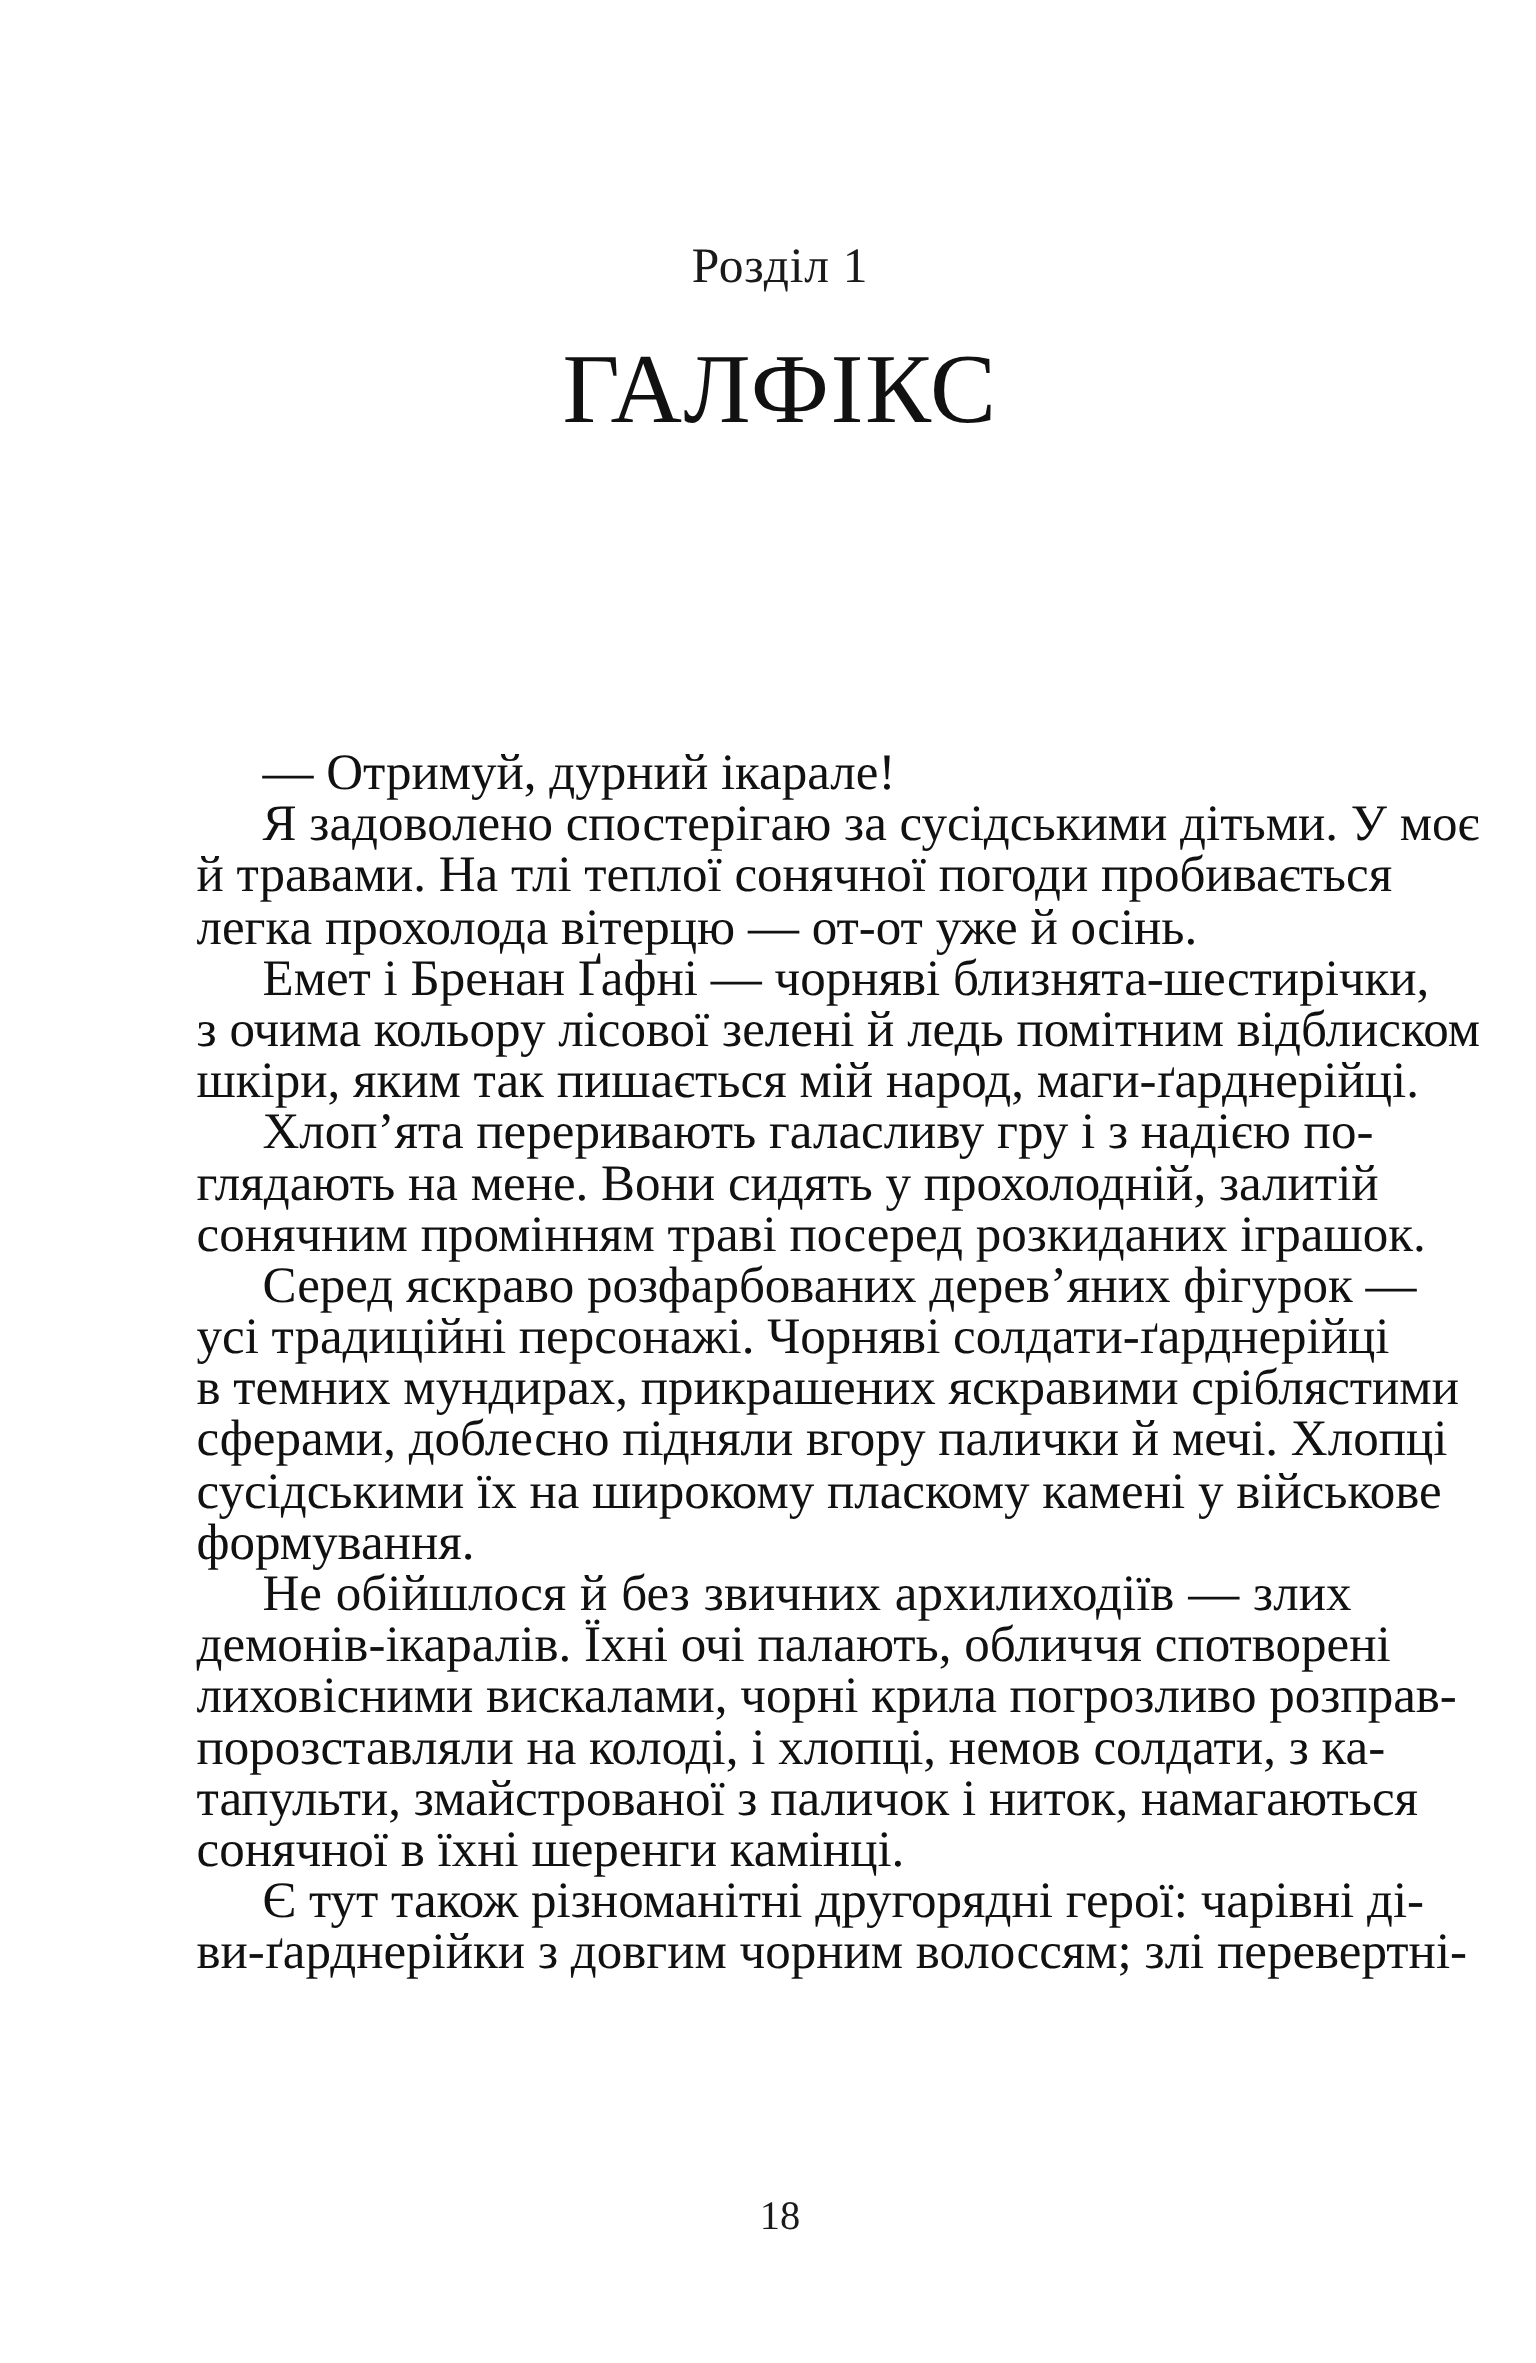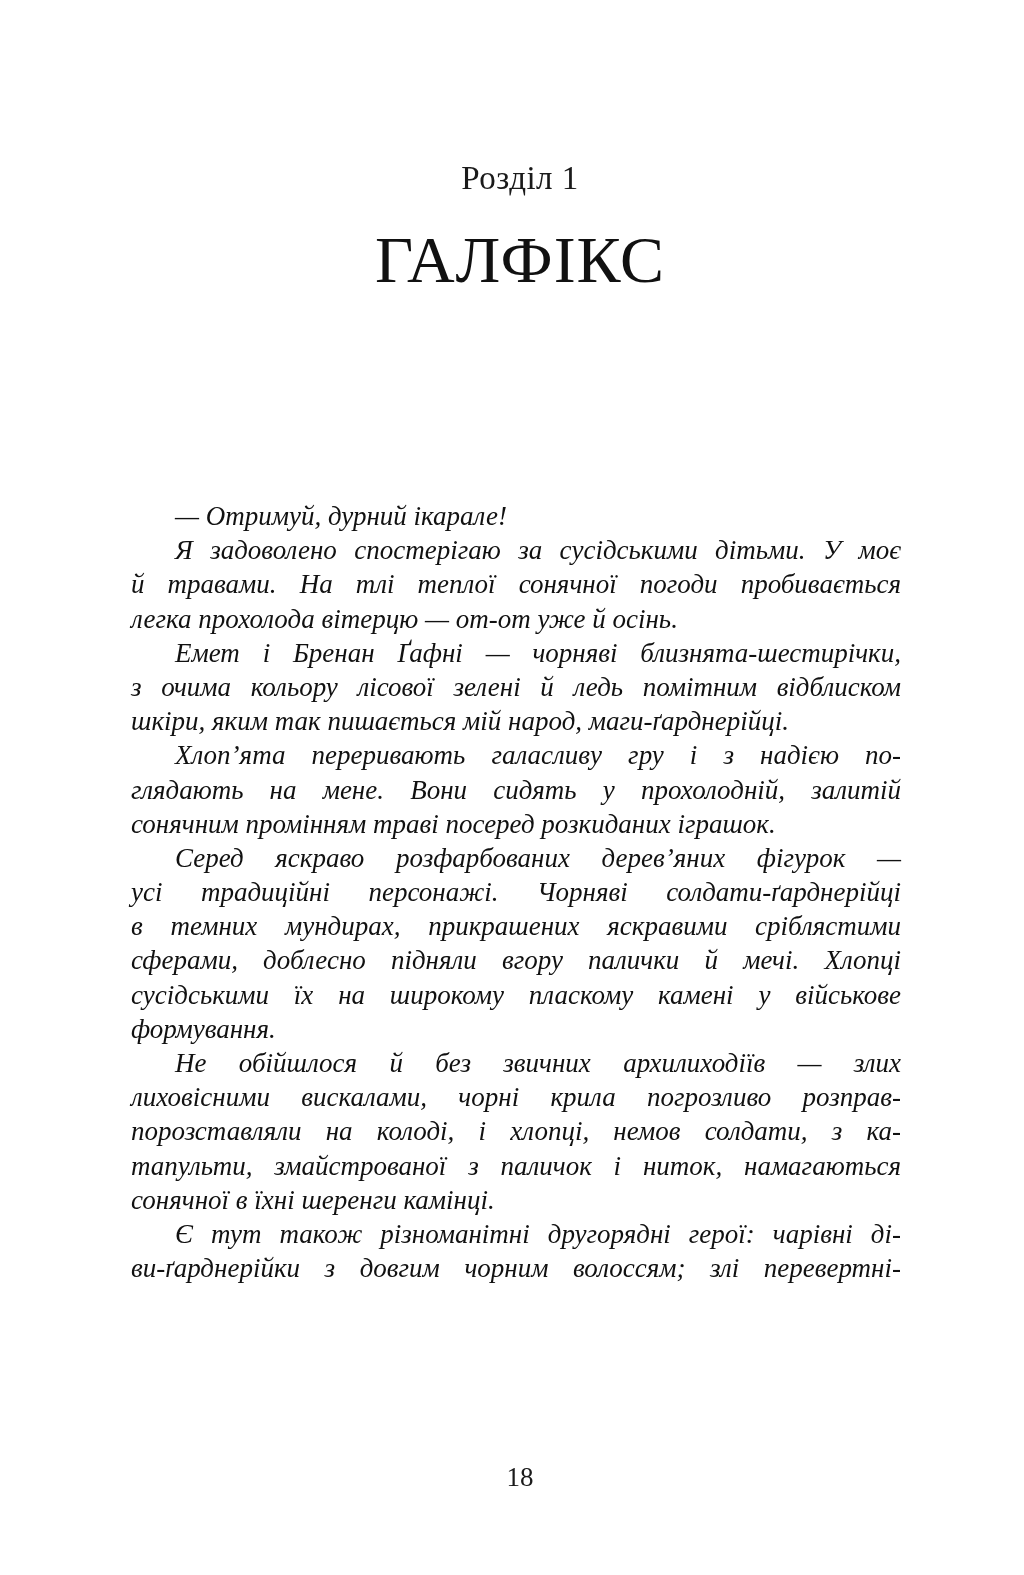--- a/index.html
+++ b/index.html
@@ -40,23 +40,22 @@
       text-align: center;
       font-size: 66px;
       letter-spacing: 1px;
       color: #111111;
     }
     .body-text {
       position: absolute;
       left: 131px;
       top: 499px;
       width: 770px;
-      font-size: 27px;
+      font-size: 34px;
       line-height: 34.2px;
-      font-style: italic;
     }
     .line {
       display: block;
       height: 34.2px;
       white-space: nowrap;
       text-align: justify;
       text-align-last: justify;
       transform-origin: left center;
     }
     .line.indent {
@@ -99,20 +98,21 @@
     <span class="line last">сонячним промінням траві посеред розкиданих іграшок.</span>
 
     <span class="line indent">Серед яскраво розфарбованих дерев’яних фігурок —</span>
     <span class="line">усі традиційні персонажі. Чорняві солдати-ґарднерійці</span>
     <span class="line">в темних мундирах, прикрашених яскравими сріблястими</span>
     <span class="line">сферами, доблесно підняли вгору палички й мечі. Хлопці</span>
     <span class="line">сусідськими їх на широкому пласкому камені у військове</span>
     <span class="line last">формування.</span>
 
     <span class="line indent">Не обійшлося й без звичних архилиходіїв — злих</span>
+    <span class="line">демонів-ікаралів. Їхні очі палають, обличчя спотворені</span>
     <span class="line">лиховісними вискалами, чорні крила погрозливо розправ-</span>
     <span class="line">порозставляли на колоді, і хлопці, немов солдати, з ка-</span>
     <span class="line">тапульти, змайстрованої з паличок і ниток, намагаються</span>
     <span class="line last">сонячної в їхні шеренги камінці.</span>
 
     <span class="line indent">Є тут також різноманітні другорядні герої: чарівні ді-</span>
     <span class="line">ви-ґарднерійки з довгим чорним волоссям; злі перевертні-</span>
   </div>
 
   <div class="page-number">18</div>

